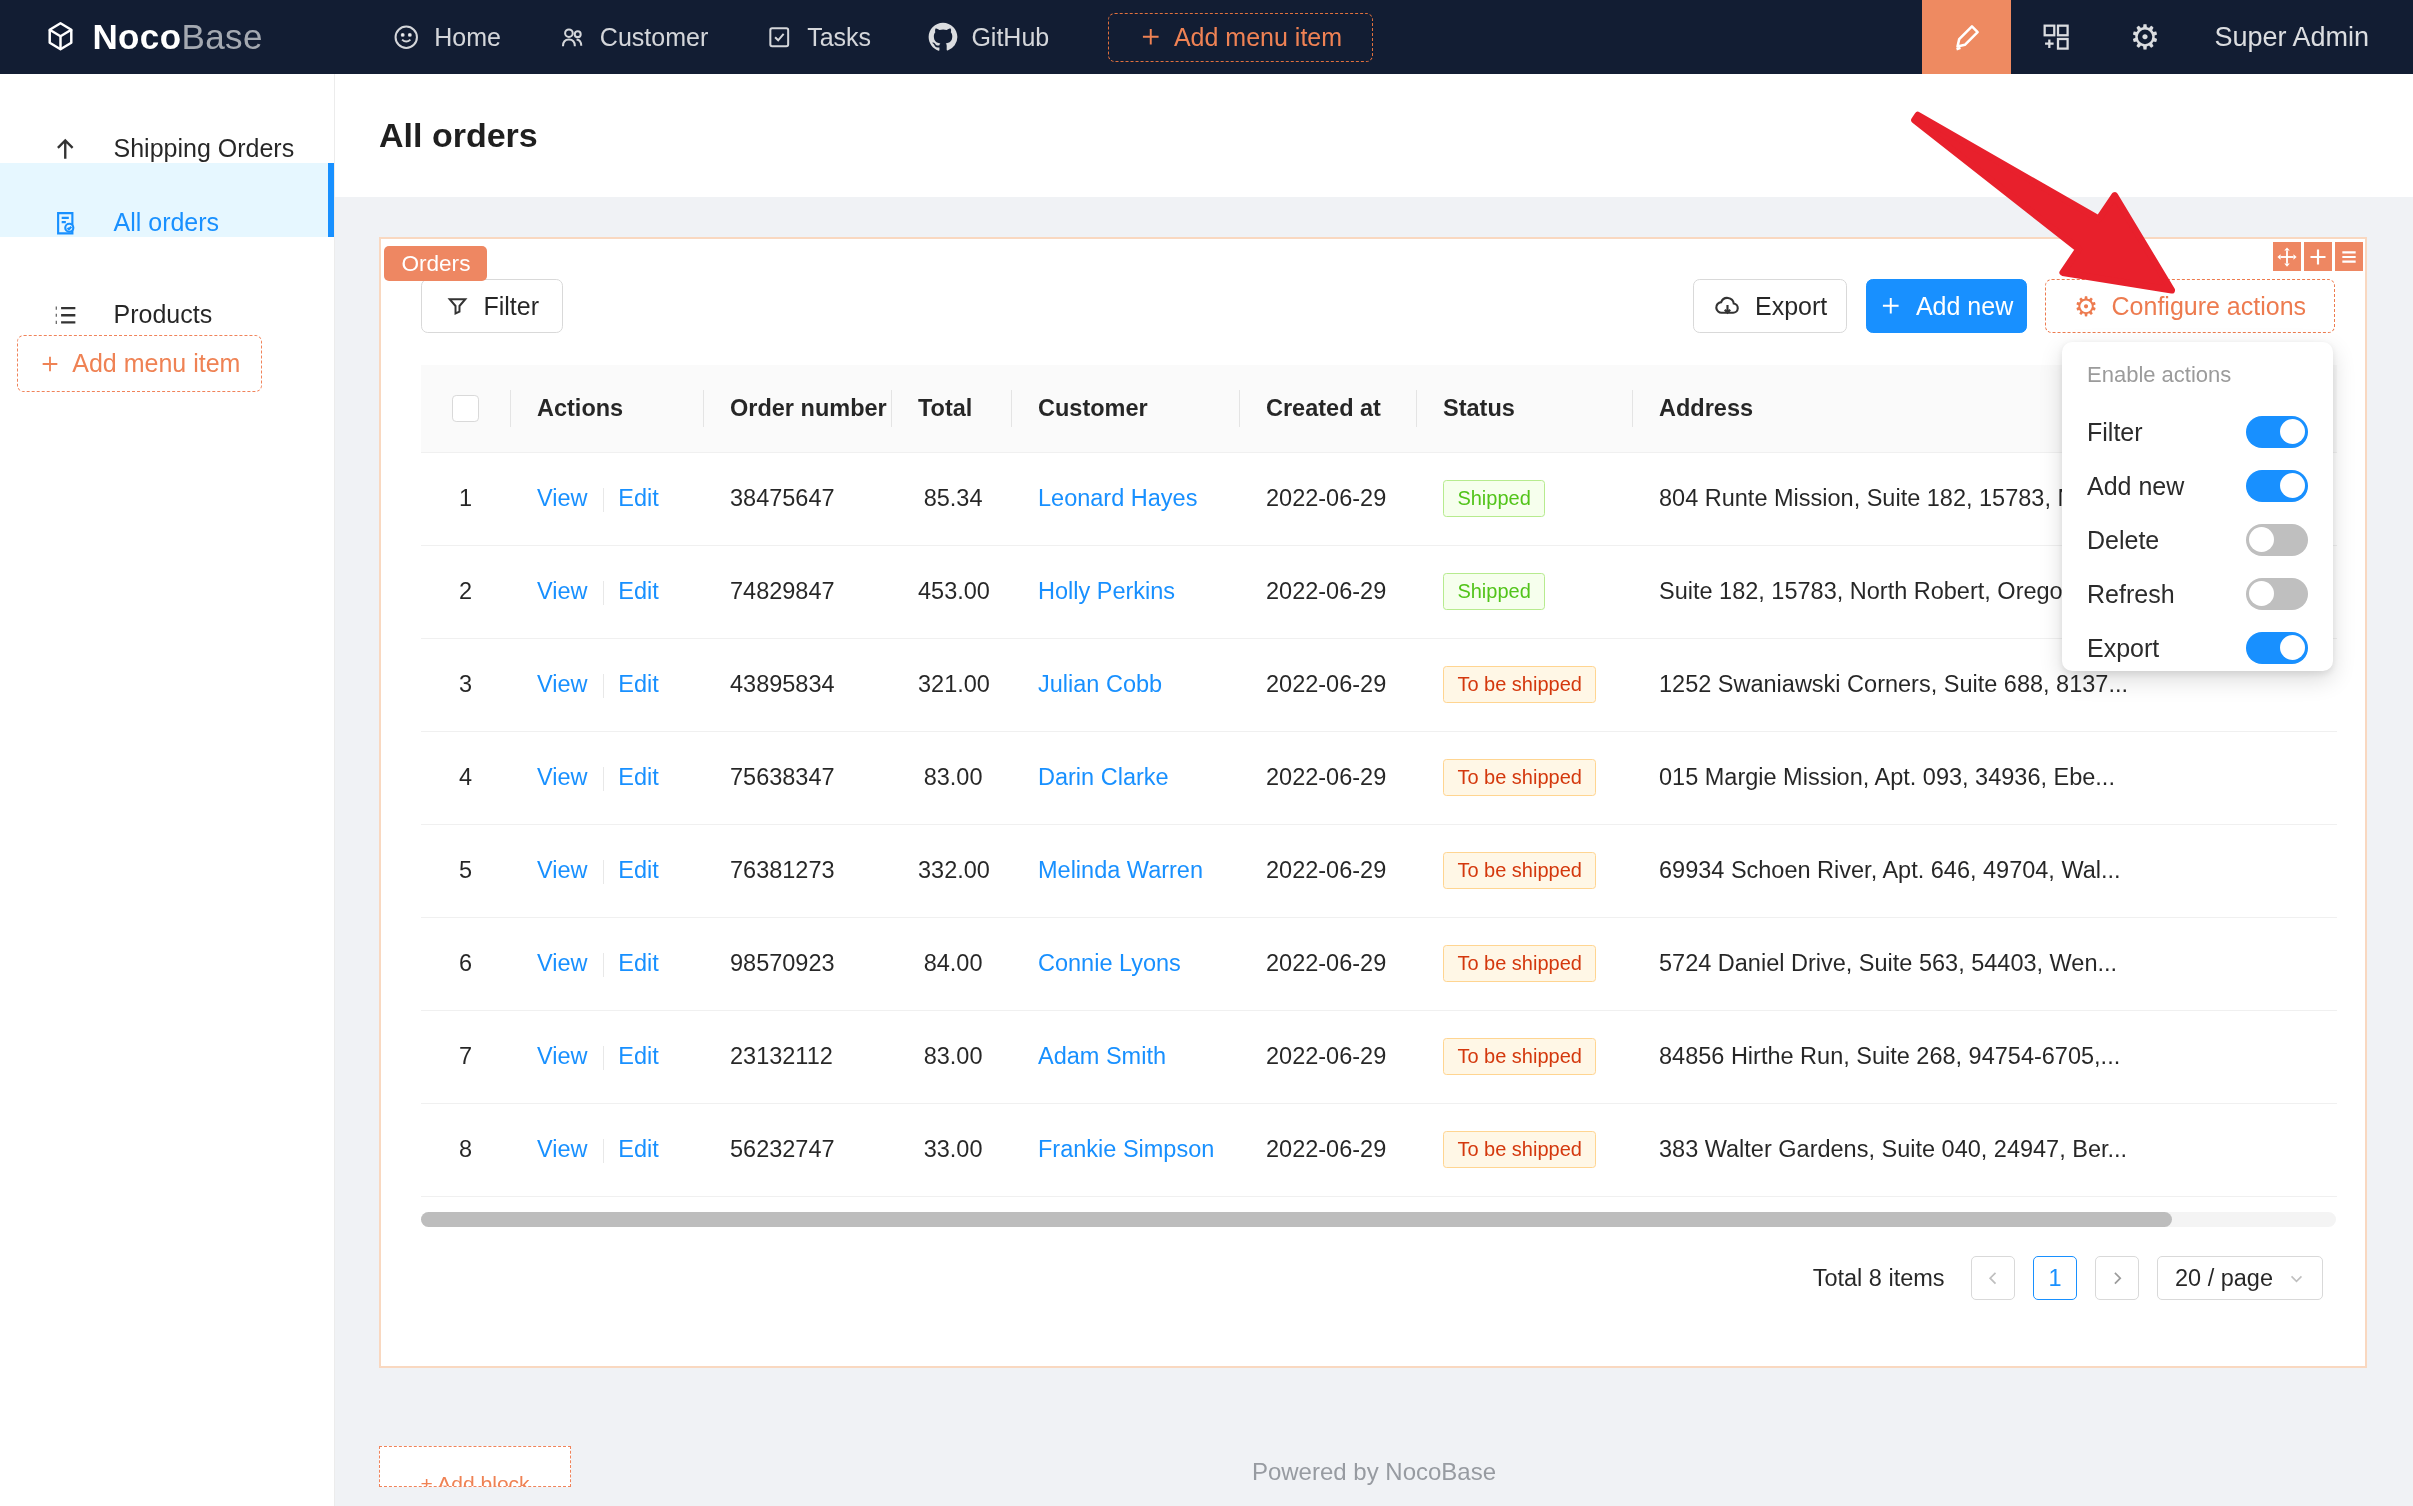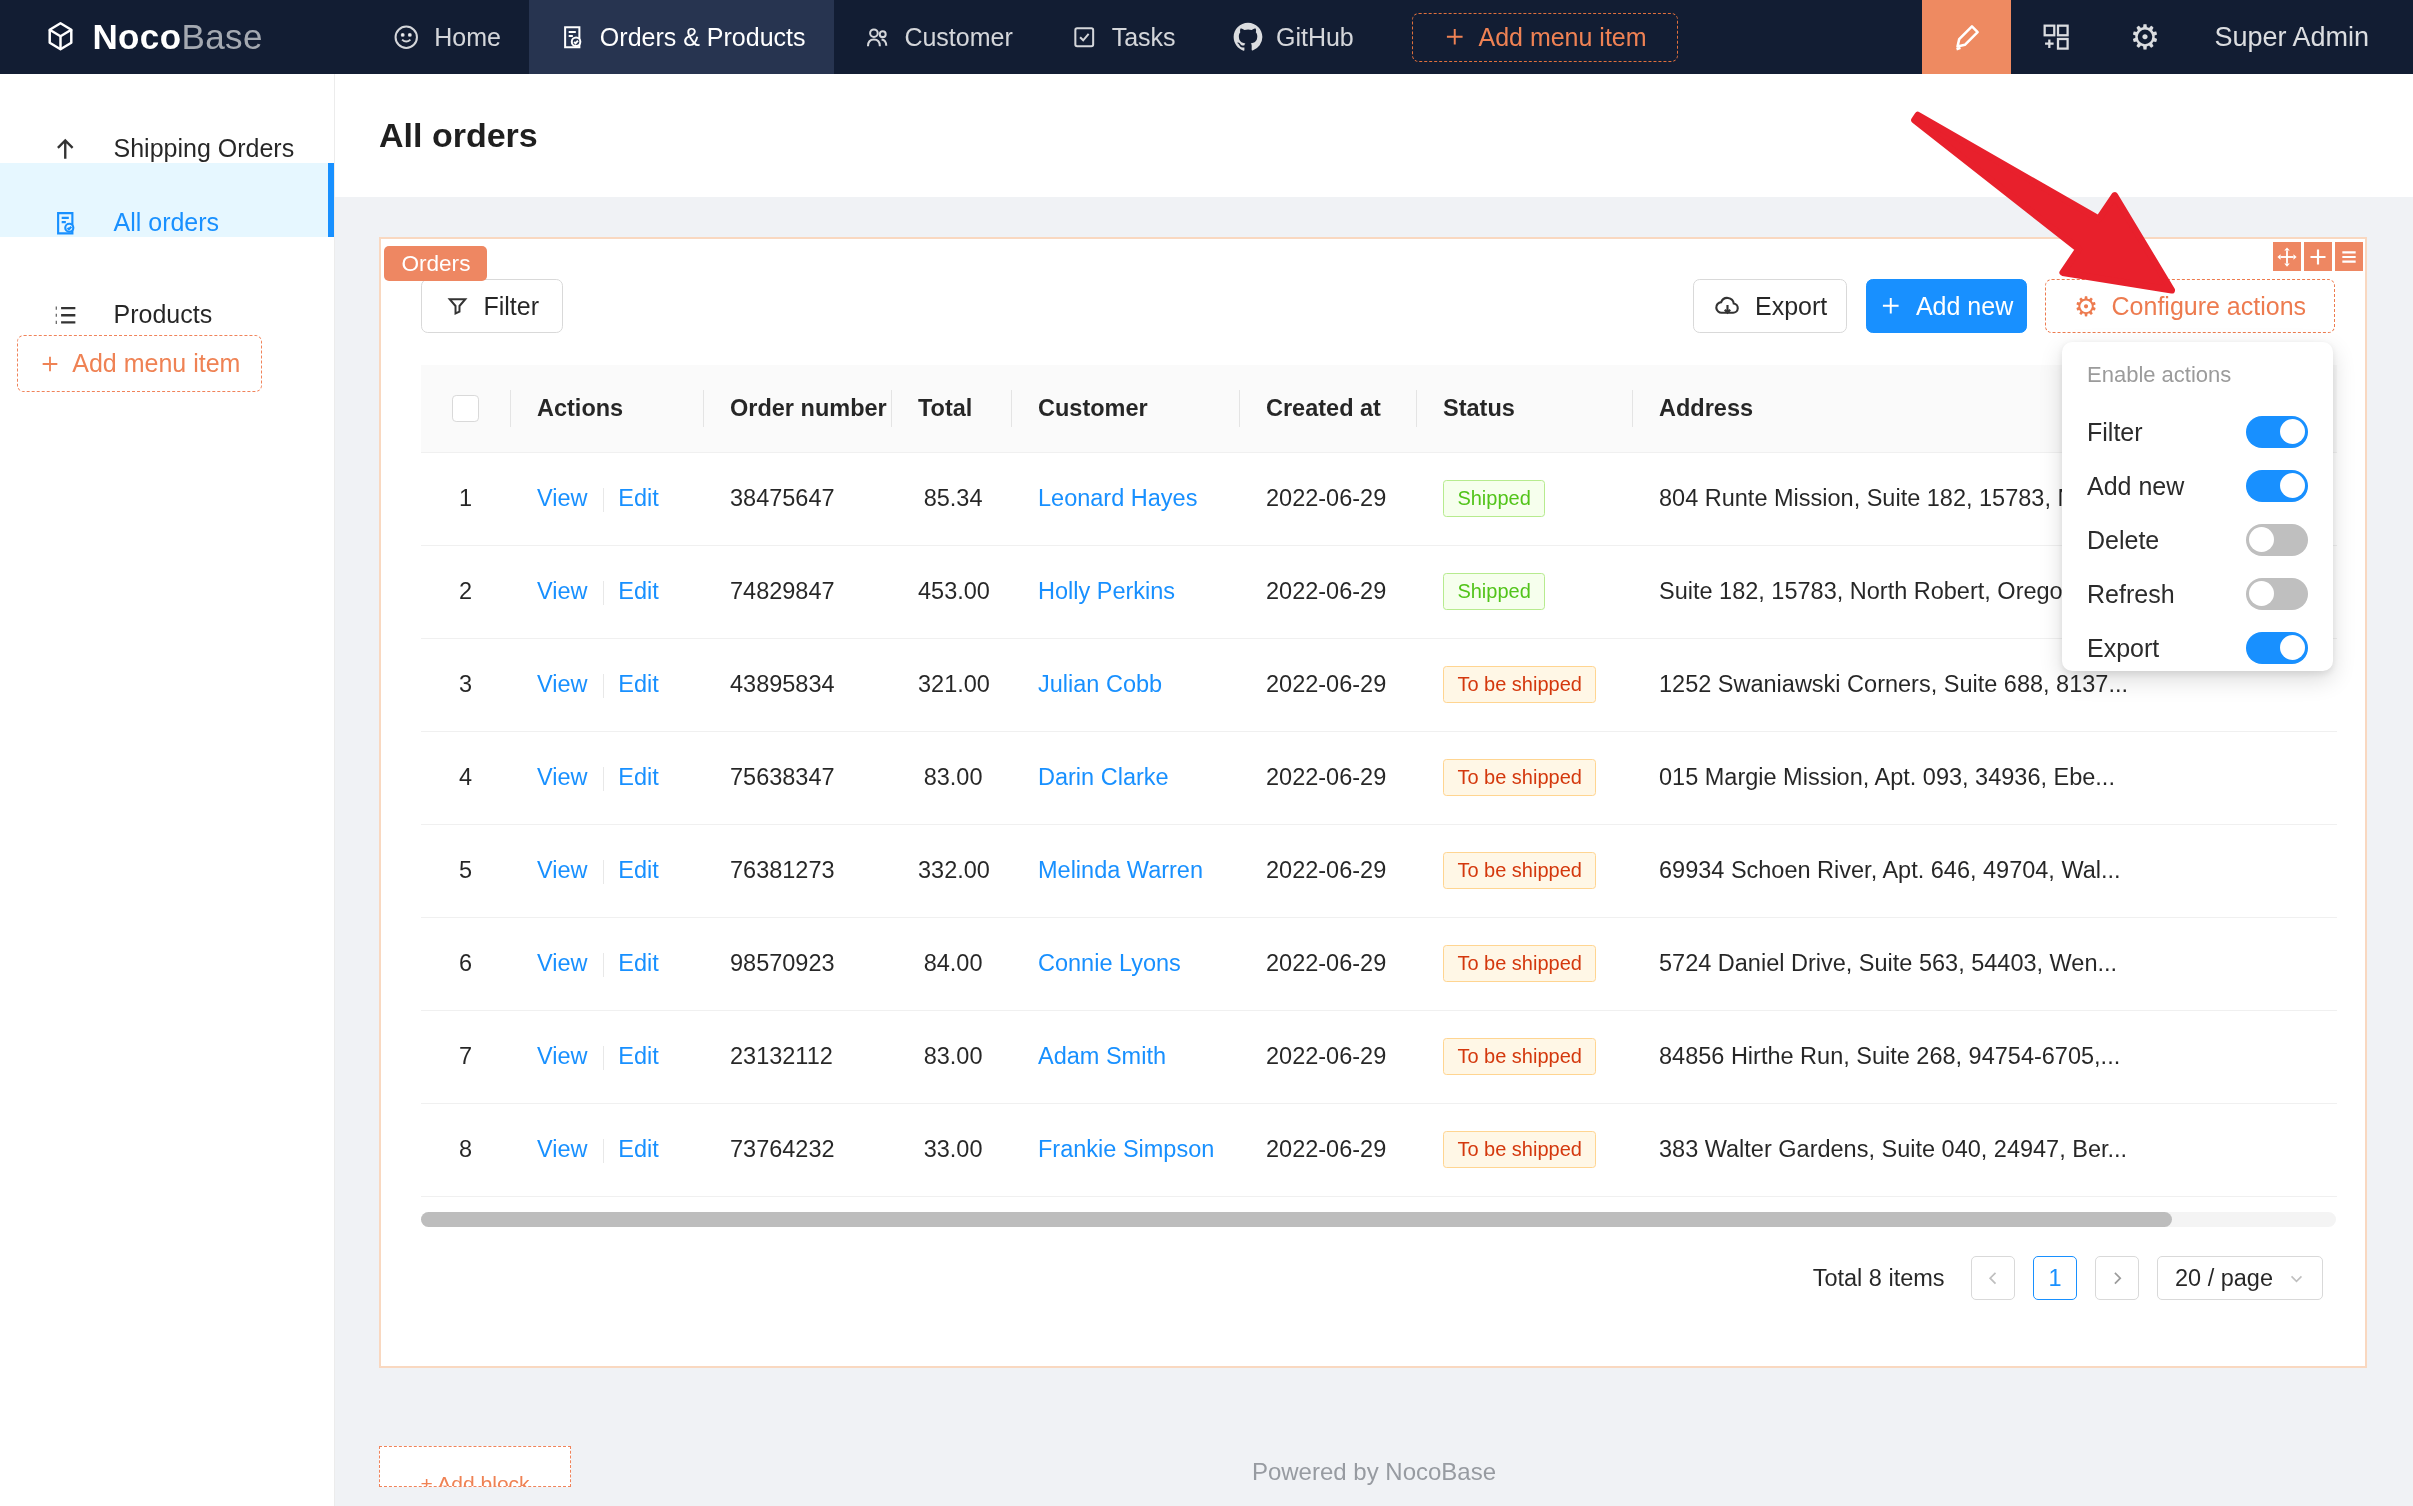--- a/index.html
+++ b/index.html
@@ -144,29 +144,20 @@
     <div class="nav-item">
       <svg width="28.5" height="28.5" viewBox="0 0 24 24" fill="none" stroke="rgba(255,255,255,.82)" stroke-width="1.7">
         <circle cx="12" cy="12" r="9"></circle>
           <circle cx="9" cy="10" r="0.8" fill="rgba(255,255,255,.82)"></circle>
           <circle cx="15" cy="10" r="0.8" fill="rgba(255,255,255,.82)"></circle>
           <path d="M8.5 14q3.5 3.2 7 0"></path>
       </svg>
       <span>Home</span>
     </div>
 
-    <div class="nav-item active">
-      <svg width="28.5" height="28.5" viewBox="0 0 24 24" fill="none" stroke="#fff" stroke-width="1.7">
-        <path d="M6 3.5h12v17H6z"></path>
-          <path d="M9 7.5h6M9 11h3.5"></path>
-          <circle cx="15.2" cy="15.8" r="3.6" fill="#273450"></circle>
-          <path d="M13.6 15.9l1.2 1.2 2-2.2"></path>
-      </svg>
-      <span>Orders &amp; Products</span>
-    </div>
 
     <div class="nav-item">
       <svg width="28.5" height="28.5" viewBox="0 0 24 24" fill="none" stroke="rgba(255,255,255,.82)" stroke-width="1.7">
         <circle cx="9.2" cy="8.6" r="3.2"></circle>
           <path d="M4.2 19.5q0-5.6 5-5.6t5 5.6"></path>
           <circle cx="16.6" cy="9.4" r="2.5"></circle>
           <path d="M15.6 13.9q3.8.3 4 5.3"></path>
       </svg>
       <span>Customer</span>
     </div>
@@ -401,21 +392,21 @@
               <td>23132112</td>
               <td class="cell-total">83.00</td>
               <td><span class="link">Adam Smith</span></td>
               <td>2022-06-29</td>
               <td><span class="badge badge-orange">To be shipped</span></td>
               <td>84856 Hirthe Run, Suite 268, 94754-6705,...</td>
             </tr>
             <tr>
               <td class="cell-idx">8</td>
               <td><span class="link">View</span><span class="act-divider"></span><span class="link">Edit</span></td>
-              <td>73764232</td>
+              <td>56232747</td>
               <td class="cell-total">33.00</td>
               <td><span class="link">Frankie Simpson</span></td>
               <td>2022-06-29</td>
               <td><span class="badge badge-orange">To be shipped</span></td>
               <td>383 Walter Gardens, Suite 040, 24947, Ber...</td>
             </tr>
           </tbody>
       </table>
 
       <div class="hscroll">

